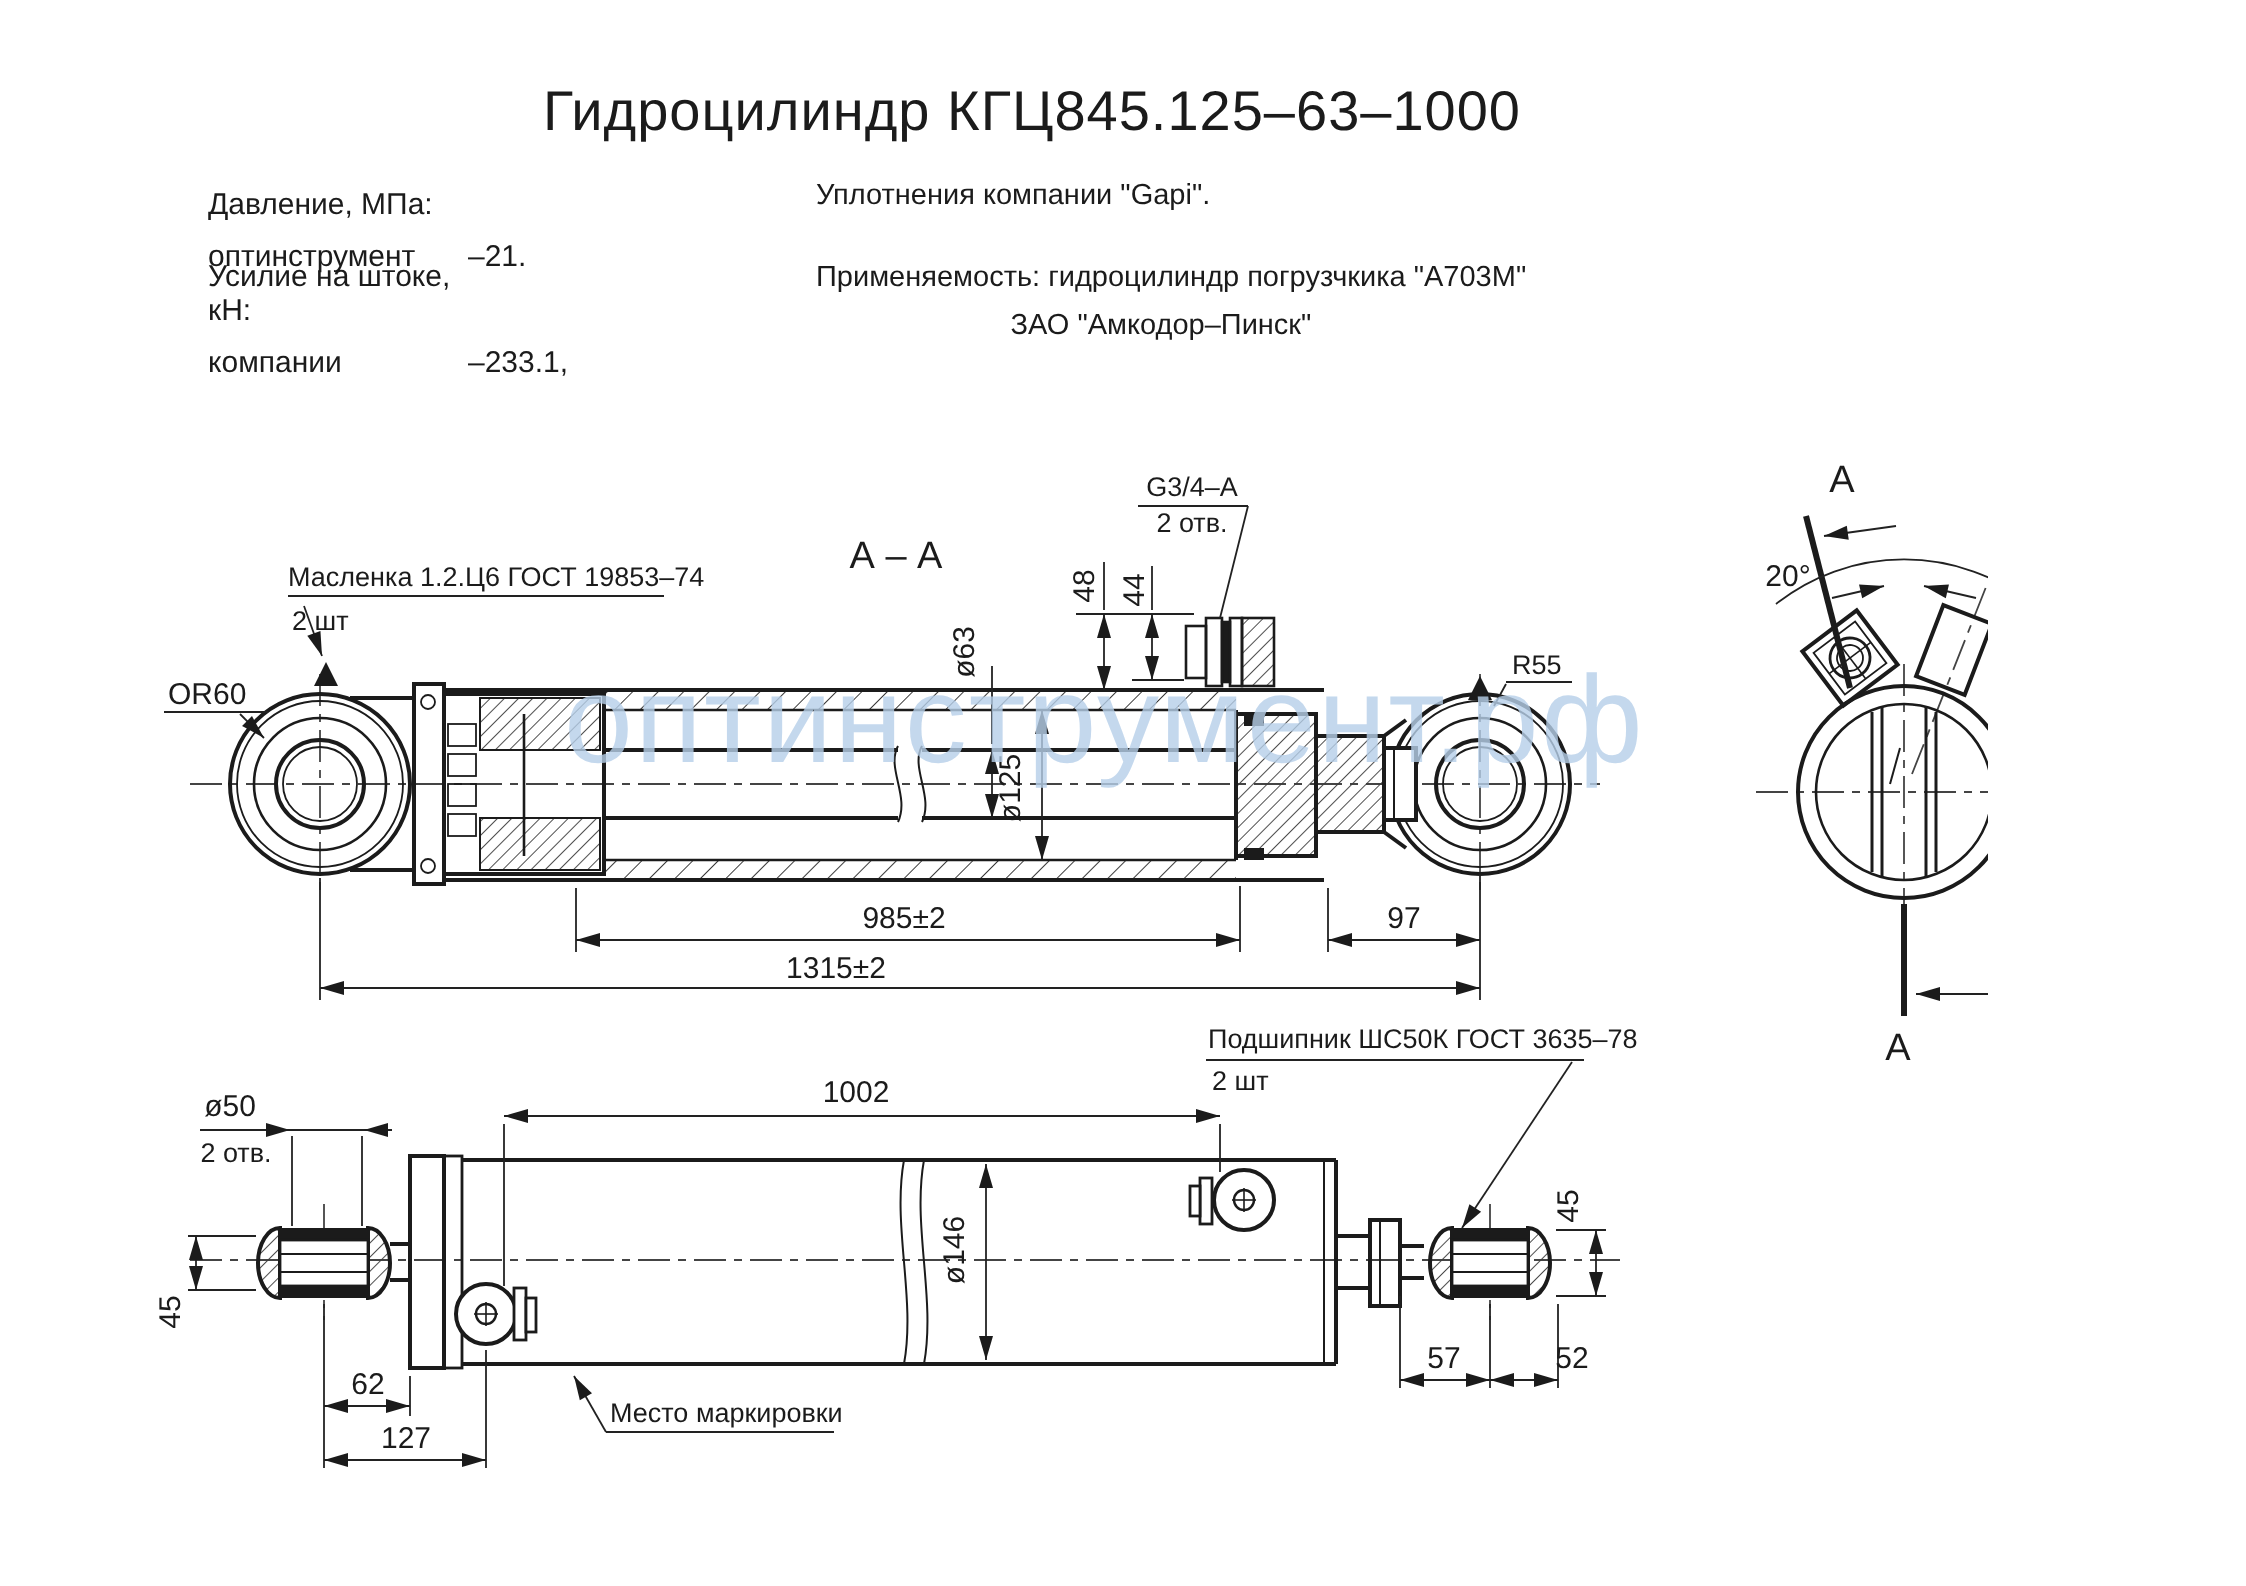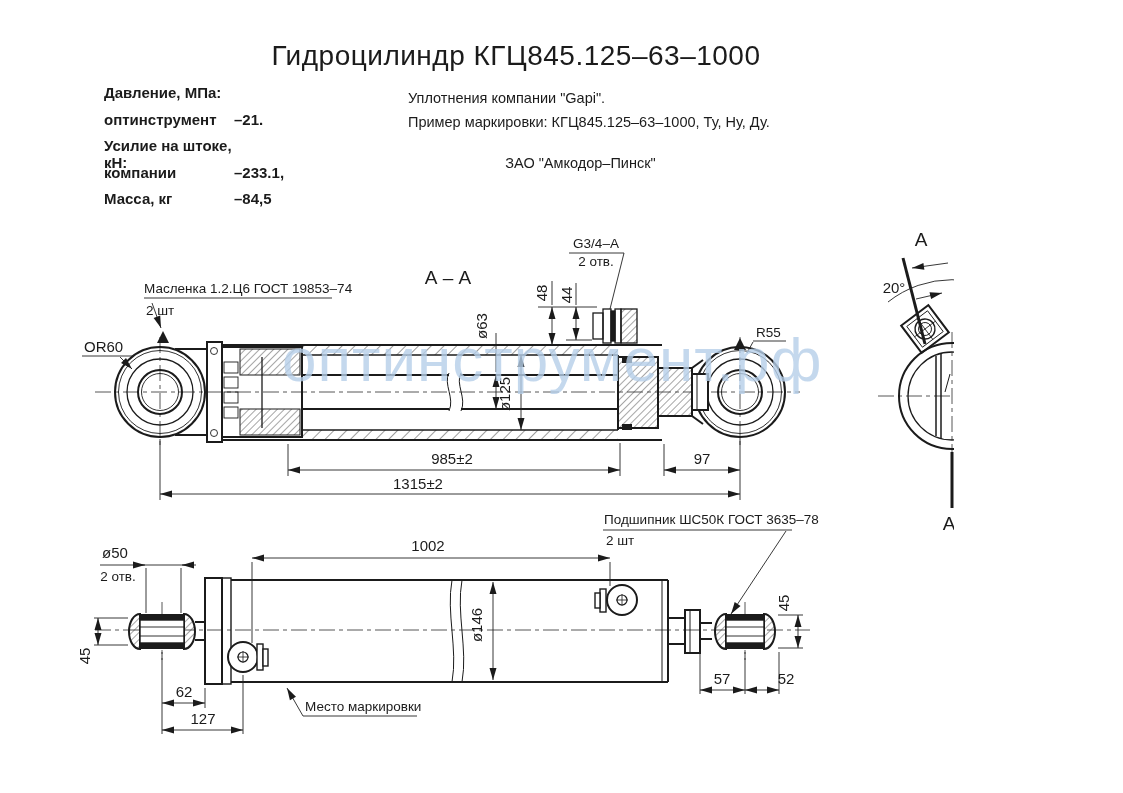--- a/index.html
+++ b/index.html
@@ -1,22 +1,22 @@
 <!DOCTYPE html>
 <html><head>
 <meta charset="utf-8">
 <style>
   html,body{margin:0;padding:0;background:#fff;}
   .page{position:relative;width:954px;height:793px;background:#ffffff;overflow:hidden;
-        font-family:"Liberation Sans",sans-serif;color:#1b1b1b;}
+        font-family:"Liberation Sans",sans-serif;color:#1b1b1b;padding-left:40px;}
   .page *{box-sizing:border-box;}
   .title{position:absolute;left:516px;top:40px;transform:translateX(-50%);
          font-size:28px;letter-spacing:.5px;white-space:nowrap;z-index:3;}
   .specs{position:absolute;left:104px;top:84px;z-index:3;font-size:15px;}
-  .spec-row{display:flex;height:26.5px;align-items:flex-start;font-weight:bold;}
+  .spec-row{display:flex;height:26.5px;align-items:flex-end;}
   .spec-row .lbl{width:130px;}
   .notes{position:absolute;left:408px;top:86px;width:345px;z-index:3;font-size:14.5px;}
   .notes .nline{height:24px;line-height:24px;white-space:nowrap;}
   .notes .gap{height:17px;}
   .notes .centered{text-align:center;}
   svg{position:absolute;left:0;top:0;z-index:1;}
   svg text{font-family:"Liberation Sans",sans-serif;font-size:15px;fill:#1b1b1b;stroke:none;}
   svg text.small{font-size:13.5px;}
   svg text.sec{font-size:19px;}
   svg text.wm{font-size:62px;letter-spacing:1px;fill:#b6cfe9;opacity:.8;}
@@ -38,30 +38,26 @@
         <span>–21.</span>
       </div>
     <div class="spec-row">
         <span class="lbl">Усилие на штоке, кН:</span>
         <span></span>
       </div>
     <div class="spec-row">
         <span class="lbl">компании</span>
         <span>–233.1,</span>
       </div>
-    <div class="spec-row">
-        <span class="lbl">Масса, кг</span>
-        <span>–84,5</span>
-      </div>
   </div>
 
   <div class="notes">
     <div class="nline">Уплотнения компании "Gapi".</div>
-    <div class="nline">Пример маркировки: КГЦ845.125–63–1000, Ту, Ну, Ду.</div>
     <div class="gap"></div>
+    <div class="nline">Применяемость: гидроцилиндр погрузчкика "А703М"</div>
     <div class="nline centered">ЗАО "Амкодор–Пинск"</div>
   </div>
 
   <svg width="1123" height="793" viewBox="0 0 1123 793">
     <defs>
       <marker id="ar" markerWidth="14" markerHeight="10" refX="13" refY="5" orient="auto-start-reverse" markerUnits="userSpaceOnUse">
         <path d="M13,5 L1,1.5 L1,8.5 Z" fill="#1b1b1b"></path>
       </marker>
       <pattern id="hA" width="9" height="9" patternUnits="userSpaceOnUse" patternTransform="rotate(45)">
         <line x1="0" y1="0" x2="0" y2="9" stroke="#3a3a3a" stroke-width="1"></line>

